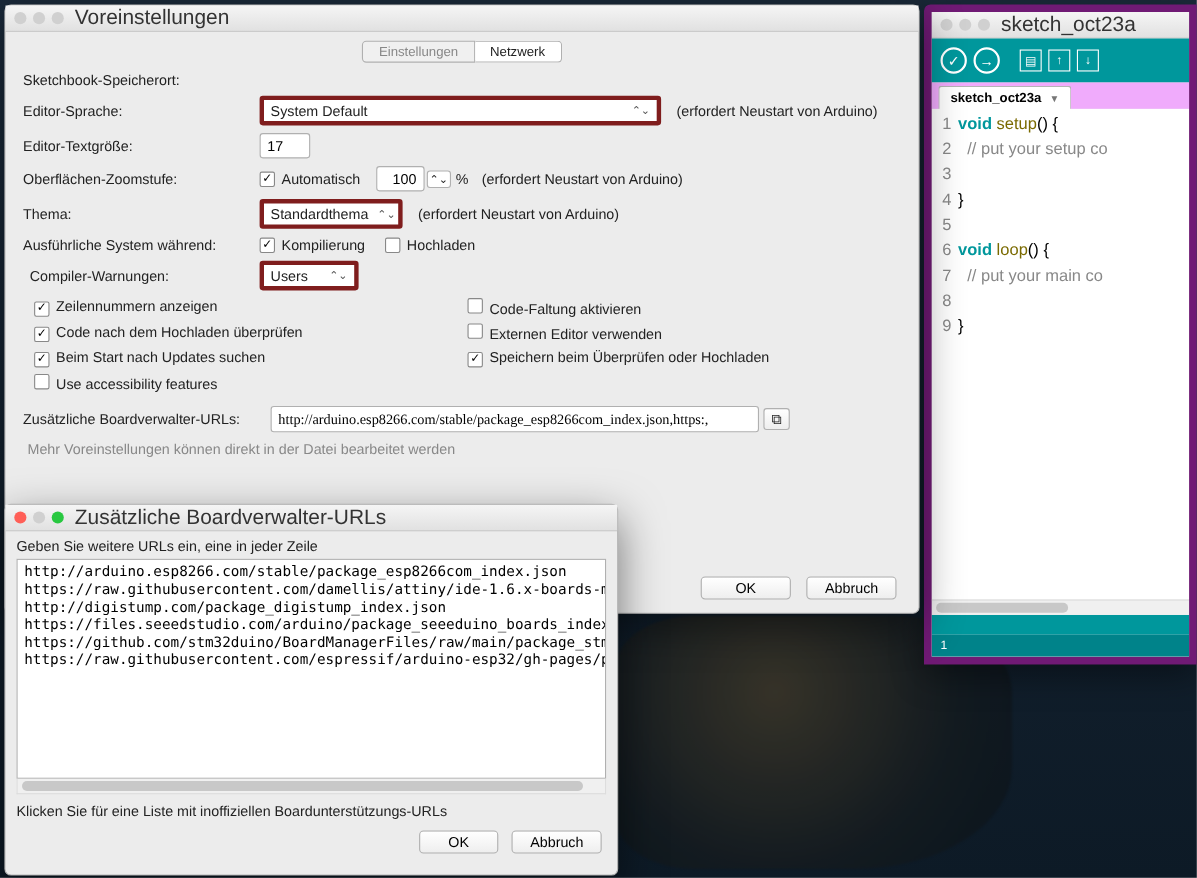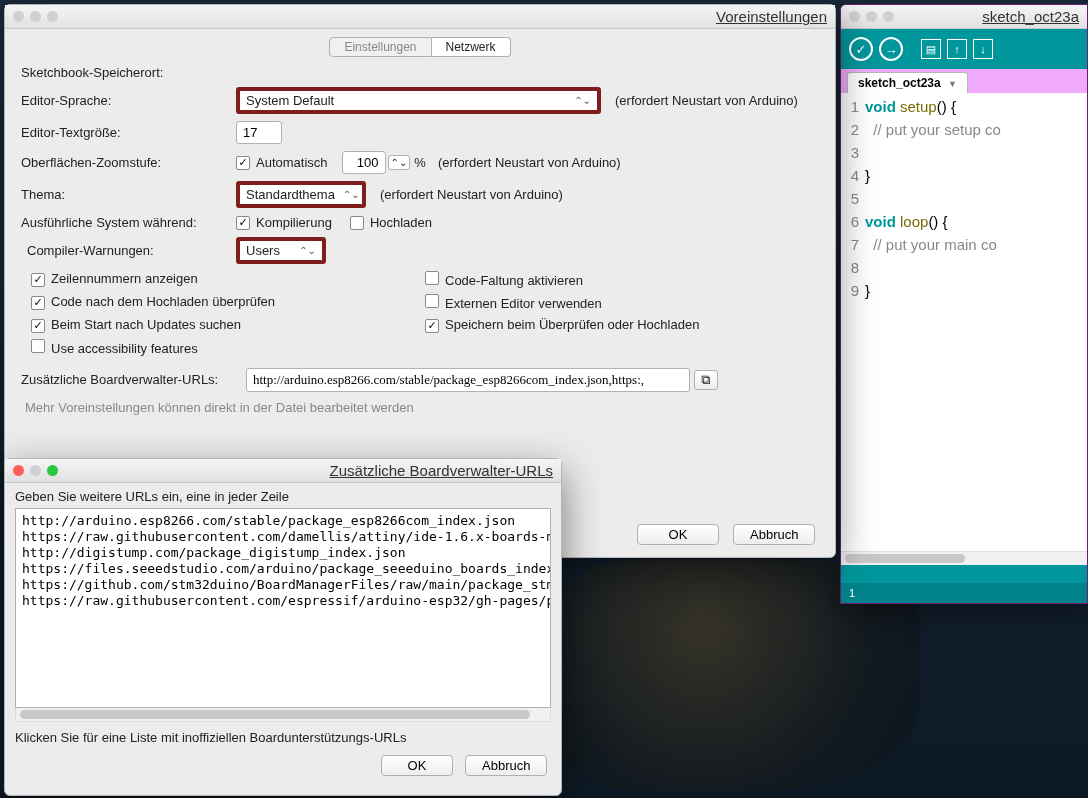--- a/index.html
+++ b/index.html
@@ -2,31 +2,31 @@
 <html><head>
 <meta charset="utf-8">
 <style>
   * { box-sizing: border-box; margin: 0; padding: 0; font-family: -apple-system, "Helvetica Neue", Arial, sans-serif; }
   html, body { width: 1088px; height: 798px; overflow: hidden; }
   body { background: linear-gradient(180deg,#1b2a3a 0%, #0d1a26 100%); position: relative; }
 
   
   .sketch-window {
     position: absolute; left: 840px; top: 4px; width: 248px; height: 600px;
-    background: #ececec; border: 1px solid #701a75; border-radius: 6px 0 0 0;
+    background: #ececec; border: 7px solid #701a75; border-radius: 6px 0 0 0;
     box-shadow: 0 10px 30px rgba(0,0,0,.4);
     display: flex; flex-direction: column; overflow: hidden;
   }
   .titlebar { height: 24px; display: flex; align-items: center; padding: 0 8px;
     background: linear-gradient(#f5f5f5,#e1e1e1); border-bottom:1px solid #c8c8c8; font-size:13px; }
   .titlebar .dots { display:flex; gap:6px; margin-right:10px; }
   .dot { width:11px; height:11px; border-radius:50%; }
   .dot.r{background:#ff5f57;} .dot.g{background:#28c840;}
   .dot.dim{background:#d0d0d0;}
-  .titlebar .ttl { flex:1; text-align:right; color:#333; font-size:15px;text-decoration:underline; }
+  .titlebar .ttl { flex:1; text-align:left; color:#333; font-size:19px; }
   .teal-bar { background:#00979C; height:40px; display:flex; align-items:center; gap:6px; padding:0 8px; }
   .tb-btn { width:24px; height:24px; border-radius:50%; border:2px solid #fff; display:flex; align-items:center; justify-content:center; color:#fff; font-size:13px; }
   .tb-ico { width:20px; height:20px; border:1px solid #fff; display:flex; align-items:center; justify-content:center; color:#fff; font-size:11px; }
   .tabrow { background:#f0abfc; height:24px; display:flex; align-items:flex-end; padding-left:6px;font-weight:bold; }
   .ftab { background:#fff; border:1px solid #b5b5b5; border-bottom:none; padding:3px 10px; font-size:12px; border-radius:3px 3px 0 0; }
   .ftab .chev { font-size:9px; margin-left:4px; color:#777; }
   .codearea { flex:1; background:#fff; font-family: Menlo, Consolas, monospace; font-size:15px; line-height:23px; padding-top:2px; position:relative; overflow:hidden; }
   .codeline { display:flex; }
   .gut { width:24px; text-align:right; color:#888; padding-right:6px; user-select:none; }
   .ln { white-space:pre; }

